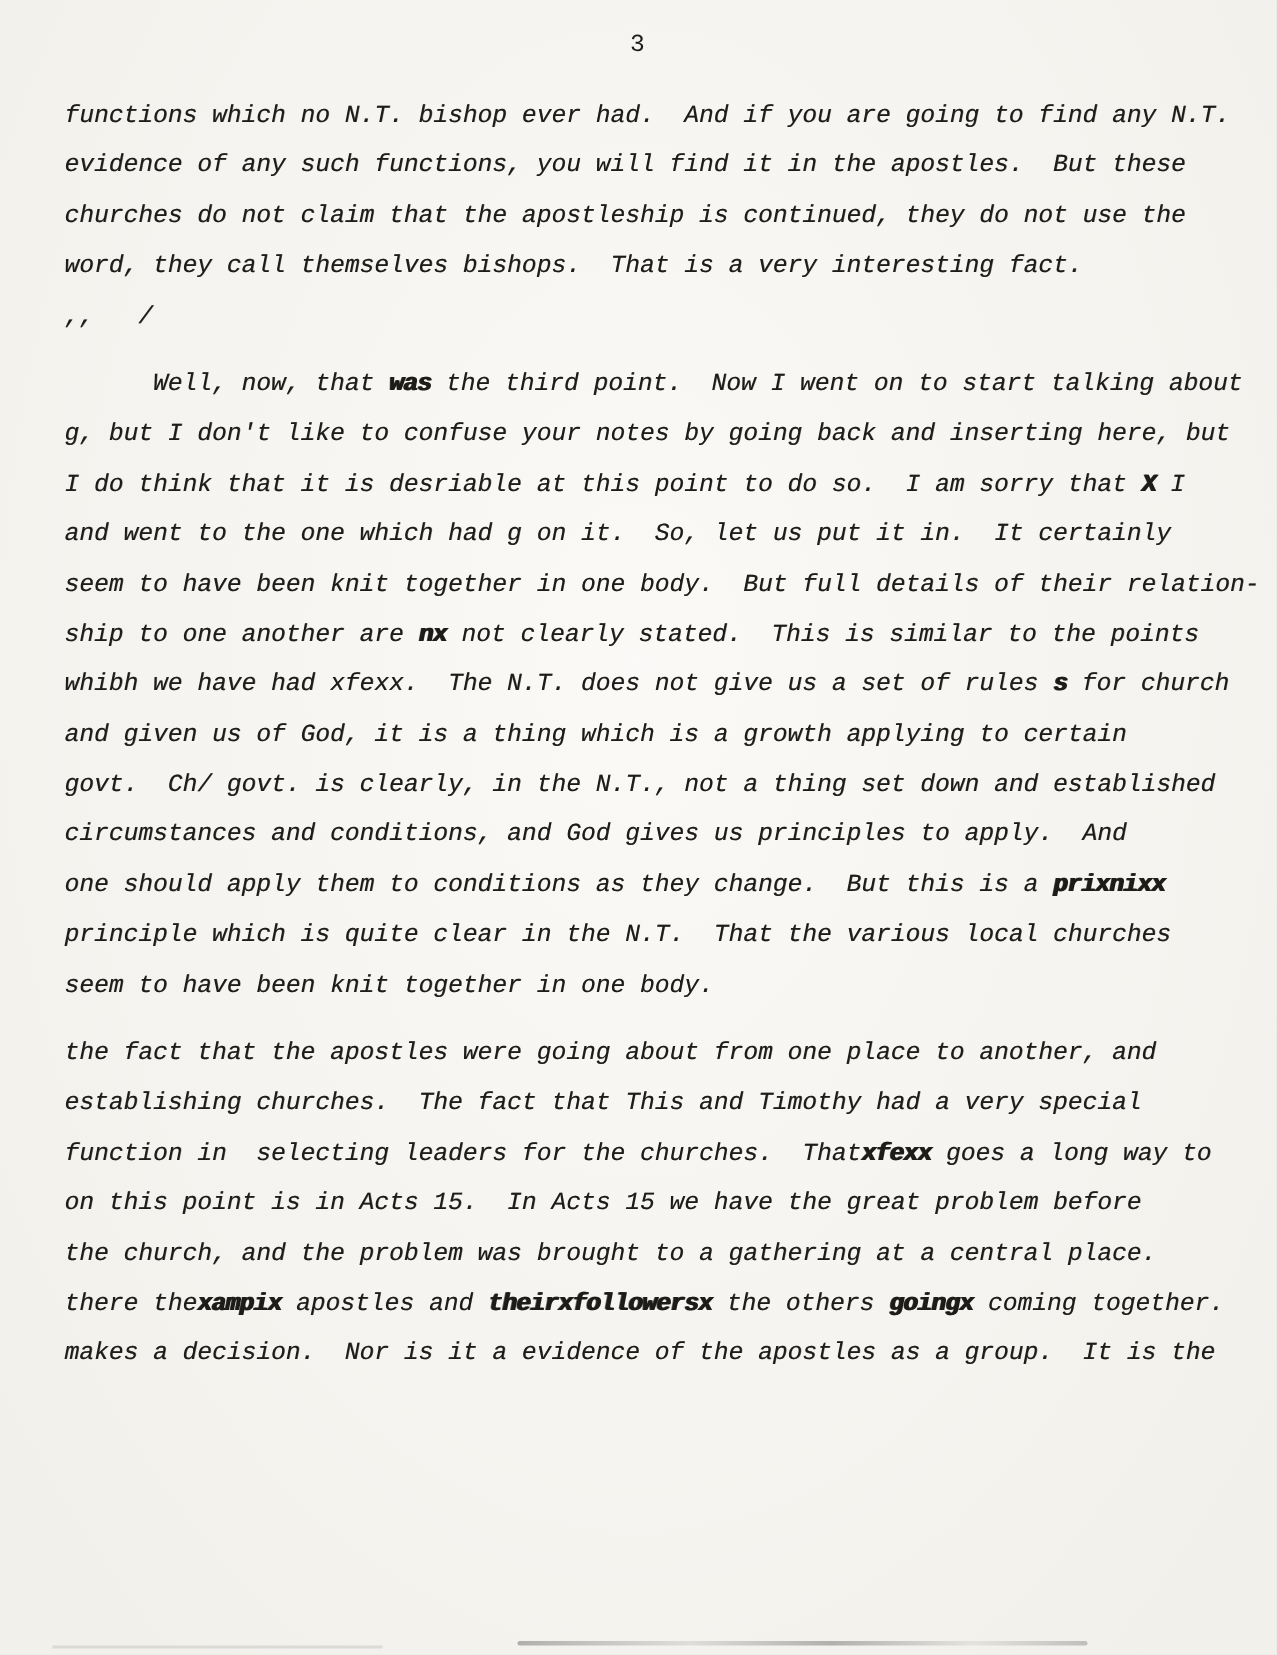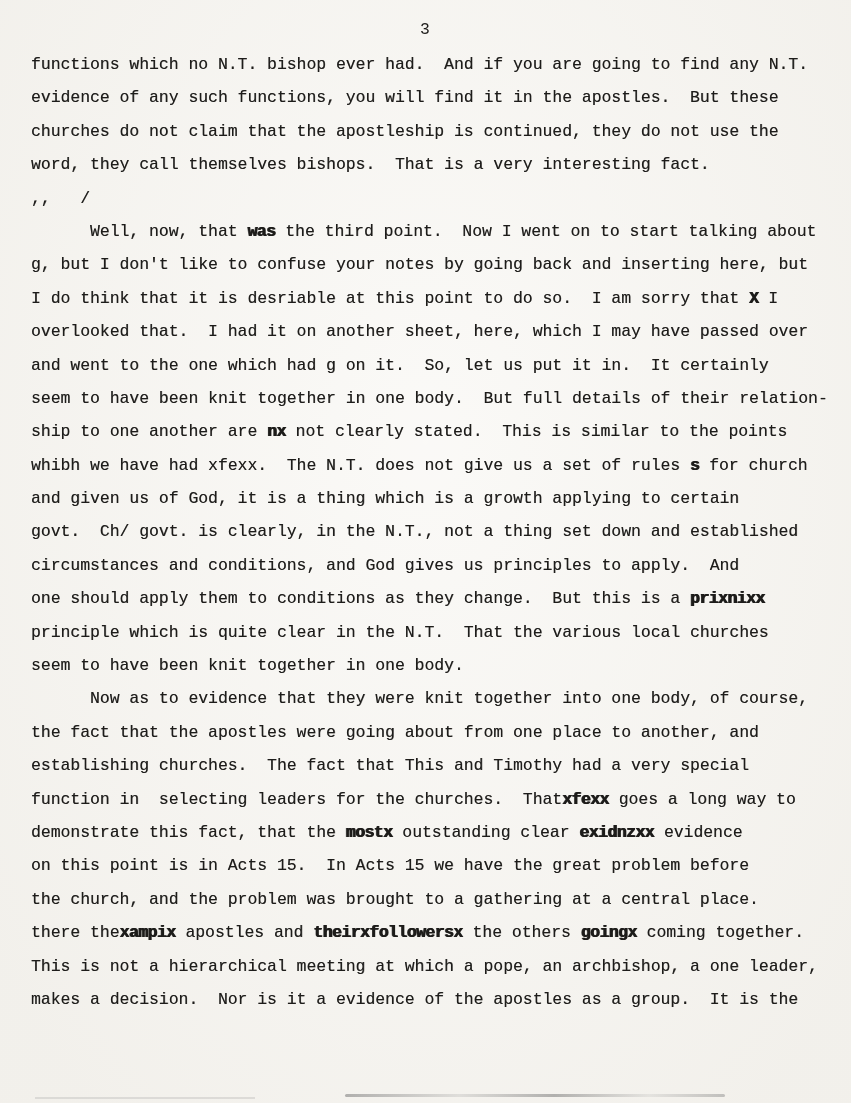--- a/index.html
+++ b/index.html
@@ -27,21 +27,22 @@
     text-align: center;
     letter-spacing: 1px;
   }
   .text-body {
     position: absolute;
     top: 48px;
     left: 31px;
     width: 800px;
   }
   .para {
-    margin: 0;
+    margin: 12px;
+    font-style: italic;
   }
   .tline {
     white-space: pre;
     height: 33.4px;
     line-height: 33.4px;
     
     text-shadow: 0.3px 0 rgba(29,28,26,0.55);
   }
   
   .ov {
@@ -81,41 +82,37 @@
         <div class="tline"><span>functions which no N.T. bishop ever had.  And if you are going to find any N.T.</span></div>
         <div class="tline"><span>evidence of any such functions, you will find it in the apostles.  But these</span></div>
         <div class="tline"><span>churches do not claim that the apostleship is continued, they do not use the</span></div>
         <div class="tline"><span>word, they call themselves bishops.  That is a very interesting fact.</span></div>
         <div class="tline"><span>,,   /</span></div>
       </div>
       <div class="para">
         <div class="tline"><span>      Well, now, that </span><span class="ov">was</span><span> the third point.  Now I went on to start talking about</span></div>
         <div class="tline"><span>g, but I don't like to confuse your notes by going back and inserting here, but</span></div>
         <div class="tline"><span>I do think that it is desriable at this point to do so.  I am sorry that </span><span class="ov">X</span><span> I</span></div>
-        <div class="tline"><span>overlooked that.  I had it on another sheet, here, which I may have passed over</span></div>
         <div class="tline"><span>and went to the one which had g on it.  So, let us put it in.  It certainly</span></div>
         <div class="tline"><span>seem to have been knit together in one body.  But full details of their relation-</span></div>
         <div class="tline"><span>ship to one another are </span><span class="ov">nx</span><span> not clearly stated.  This is similar to the points</span></div>
         <div class="tline"><span>whibh we have had xfexx.  The N.T. does not give us a set of rules </span><span class="ov">s</span><span> for church</span></div>
         <div class="tline"><span>and given us of God, it is a thing which is a growth applying to certain</span></div>
         <div class="tline"><span>govt.  Ch/ govt. is clearly, in the N.T., not a thing set down and established</span></div>
         <div class="tline"><span>circumstances and conditions, and God gives us principles to apply.  And</span></div>
         <div class="tline"><span>one should apply them to conditions as they change.  But this is a </span><span class="ov">prixnixx</span></div>
         <div class="tline"><span>principle which is quite clear in the N.T.  That the various local churches</span></div>
         <div class="tline"><span>seem to have been knit together in one body.</span></div>
       </div>
       <div class="para">
-        <div class="tline"><span>      Now as to evidence that they were knit together into one body, of course,</span></div>
         <div class="tline"><span>the fact that the apostles were going about from one place to another, and</span></div>
         <div class="tline"><span>establishing churches.  The fact that This and Timothy had a very special</span></div>
         <div class="tline"><span>function in  selecting leaders for the churches.  That</span><span class="ov">xfexx</span><span> goes a long way to</span></div>
-        <div class="tline"><span>demonstrate this fact, that the </span><span class="ov">mostx</span><span> outstanding clear </span><span class="ov">exidnzxx</span><span> evidence</span></div>
         <div class="tline"><span>on this point is in Acts 15.  In Acts 15 we have the great problem before</span></div>
         <div class="tline"><span>the church, and the problem was brought to a gathering at a central place.</span></div>
         <div class="tline"><span>there the</span><span class="ov">xampix</span><span> apostles and </span><span class="ov">theirxfollowersx</span><span> the others </span><span class="ov">goingx</span><span> coming together.</span></div>
-        <div class="tline"><span>This is not a hierarchical meeting at which a pope, an archbishop, a one leader,</span></div>
         <div class="tline"><span>makes a decision.  Nor is it a evidence of the apostles as a group.  It is the</span></div>
       </div>
     </div>
 
   <div class="scan-artifact"></div>
   <div class="scan-artifact-2"></div>
 </div>
 
 </body></html>

